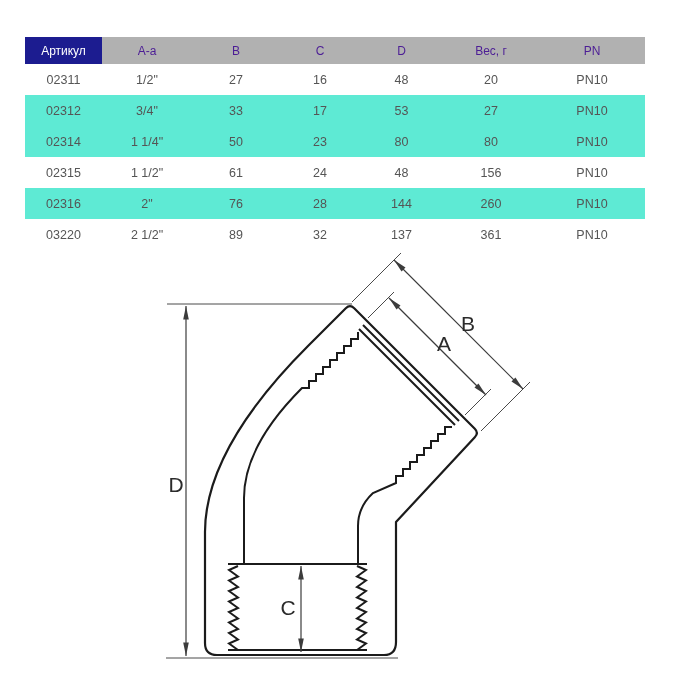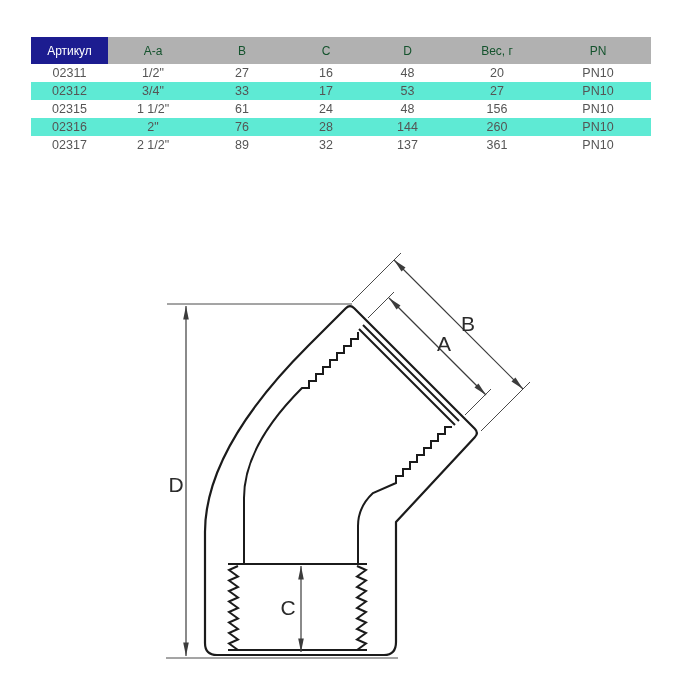--- a/index.html
+++ b/index.html
@@ -1,30 +1,30 @@
 <!DOCTYPE html>
 <html><head>
 <meta charset="utf-8">
 <style>
   html,body{margin:0;padding:0;}
   body{
     width:700px;height:700px;background:#ffffff;overflow:hidden;position:relative;
     font-family:"Liberation Sans",sans-serif;
   }
   
-  .table-wrap{position:absolute;left:31px;top:37px;width:620px;}
+  .table-wrap{position:absolute;left:25px;top:37px;width:620px;}
   table.spec{border-collapse:collapse;table-layout:fixed;width:620px;}
   table.spec th,table.spec td{
     padding:0;text-align:center;vertical-align:middle;
     font-family:"Liberation Sans",sans-serif;white-space:nowrap;overflow:hidden;
   }
   table.spec thead tr{height:27px;}
-  table.spec thead th{font-size:12px;font-weight:400;color:#14532d;background:#b1b1b1;}
+  table.spec thead th{font-size:12px;font-weight:400;color:#4c1d95;background:#b1b1b1;}
   table.spec thead th.accent{background:#1c1c90;color:#ffffff;}
-  table.spec tbody tr{height:18px;}
+  table.spec tbody tr{height:31px;}
   table.spec tbody td{font-size:12.5px;color:#555555;background:#ffffff;}
   table.spec tbody tr.alt td{background:#5eead4;}
   
   .drawing{position:absolute;left:0;top:0;}
   .outline{fill:#ffffff;stroke:#1b1b1b;stroke-width:2.2;stroke-linejoin:round;}
   .inner{fill:none;stroke:#1b1b1b;stroke-width:2;stroke-linejoin:miter;stroke-linecap:butt;}
   .dim{stroke:#3c3c3c;stroke-width:1.2;fill:none;}
   .ext{stroke:#4a4a4a;stroke-width:1;fill:none;}
   .dimlabel{font-family:"Liberation Sans",sans-serif;font-size:21px;fill:#2b2b2b;}
   .arrowhead{fill:#3c3c3c;}
@@ -66,40 +66,49 @@
       </tr>
       <tr class="alt">
         <td>02312</td>
         <td>3/4"</td>
         <td>33</td>
         <td>17</td>
         <td>53</td>
         <td>27</td>
         <td>PN10</td>
       </tr>
+      <tr class="alt">
+        <td>02314</td>
+        <td>1 1/4"</td>
+        <td>50</td>
+        <td>23</td>
+        <td>80</td>
+        <td>80</td>
+        <td>PN10</td>
+      </tr>
       <tr>
         <td>02315</td>
         <td>1 1/2"</td>
         <td>61</td>
         <td>24</td>
         <td>48</td>
         <td>156</td>
         <td>PN10</td>
       </tr>
       <tr class="alt">
         <td>02316</td>
         <td>2"</td>
         <td>76</td>
         <td>28</td>
         <td>144</td>
         <td>260</td>
         <td>PN10</td>
       </tr>
       <tr>
-        <td>02317</td>
+        <td>03220</td>
         <td>2 1/2"</td>
         <td>89</td>
         <td>32</td>
         <td>137</td>
         <td>361</td>
         <td>PN10</td>
       </tr>
     </tbody>
   </table>
 </div>

